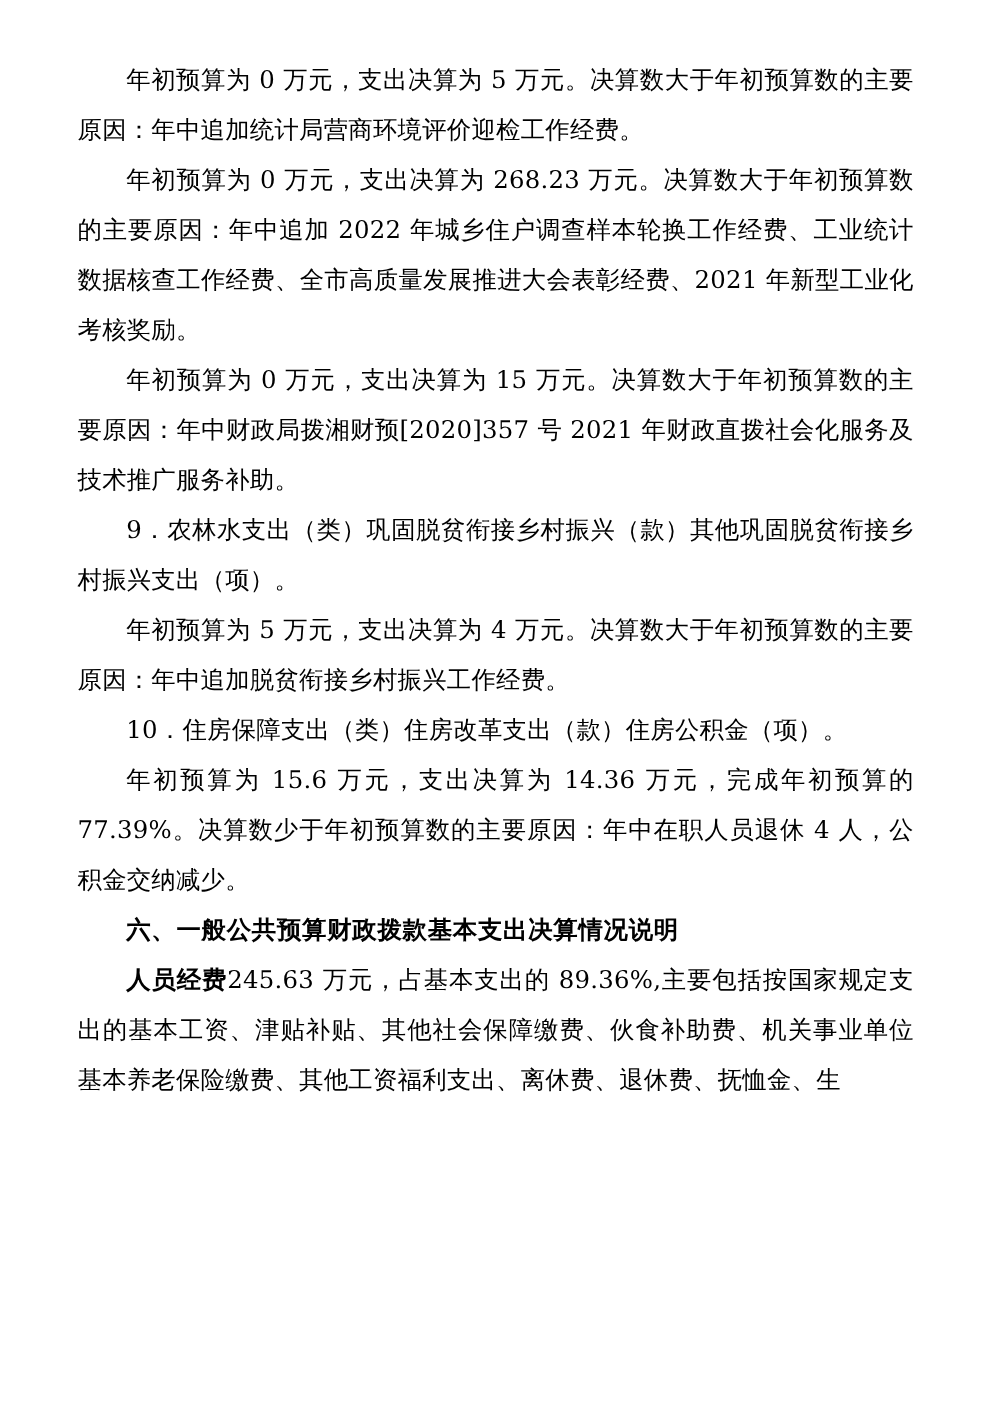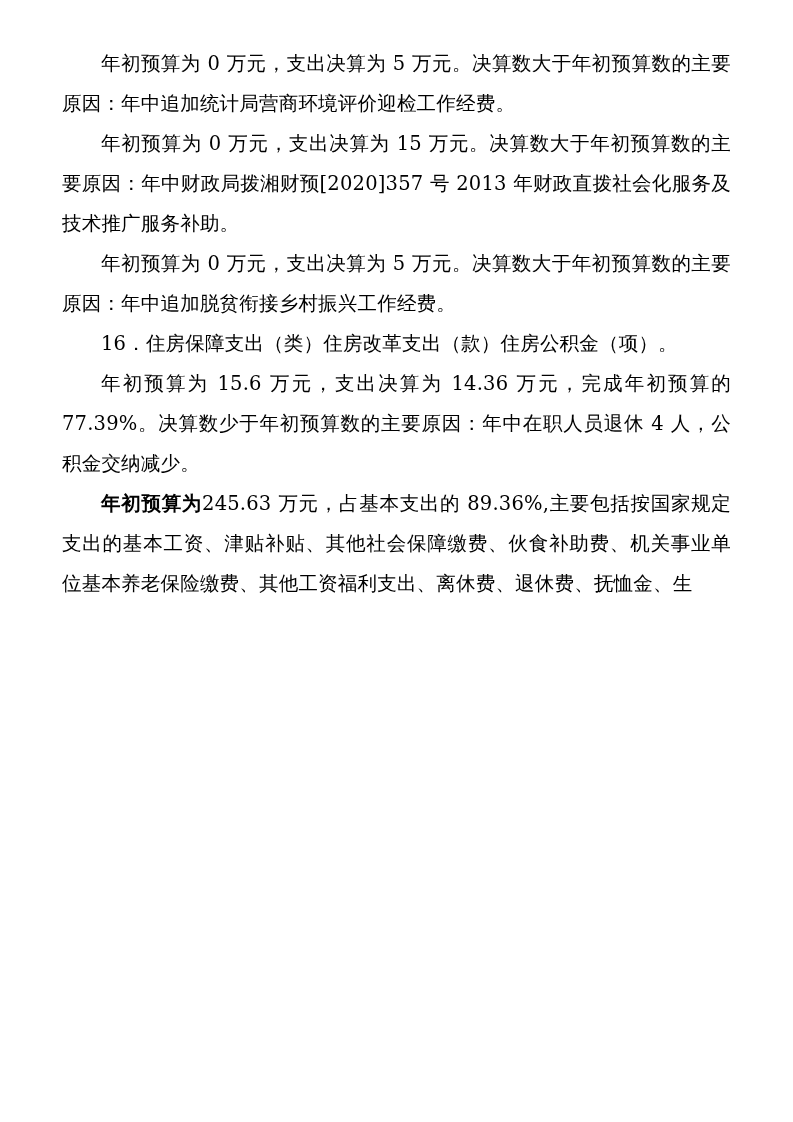--- a/index.html
+++ b/index.html
@@ -43,29 +43,32 @@
 </style>
 </head>
 <body>
 
 <div class="page">
   <div class="doc">
 
     <p class="indent">年初预算为 0 万元，支出决算为 5 万元。决算数大于年初预算数的主要原因：年中追加统计局营商环境评价迎检工作经费。</p>
 
 
+    <p class="indent">年初预算为 0 万元，支出决算为 268.23 万元。决算数大于年初预算数的主要原因：年中追加 2022 年城乡住户调查样本轮换工作经费、工业统计数据核查工作经费、全市高质量发展推进大会表彰经费、2021 年新型工业化考核奖励。</p>
 
 
-    <p class="indent">年初预算为 0 万元，支出决算为 15 万元。决算数大于年初预算数的主要原因：年中财政局拨湘财预[2020]357 号 2013 年财政直拨社会化服务及技术推广服务补助。</p>
+    <p class="indent">年初预算为 0 万元，支出决算为 15 万元。决算数大于年初预算数的主要原因：年中财政局拨湘财预[2020]357 号 2021 年财政直拨社会化服务及技术推广服务补助。</p>
 
+    <p class="indent">9．农林水支出（类）巩固脱贫衔接乡村振兴（款）其他巩固脱贫衔接乡村振兴支出（项）。</p>
 
-    <p class="indent">年初预算为 0 万元，支出决算为 5 万元。决算数大于年初预算数的主要原因：年中追加脱贫衔接乡村振兴工作经费。</p>
+    <p class="indent">年初预算为 5 万元，支出决算为 4 万元。决算数大于年初预算数的主要原因：年中追加脱贫衔接乡村振兴工作经费。</p>
 
-    <p class="indent">16．住房保障支出（类）住房改革支出（款）住房公积金（项）。</p>
+    <p class="indent">10．住房保障支出（类）住房改革支出（款）住房公积金（项）。</p>
 
     <p class="indent">年初预算为 15.6 万元，支出决算为 14.36 万元，完成年初预算的 77.39%。决算数少于年初预算数的主要原因：年中在职人员退休 4 人，公积金交纳减少。</p>
 
+    <p class="heading">六、一般公共预算财政拨款基本支出决算情况说明</p>
 
 
-    <p class="indent"><b>年初预算为</b><span>245.63 万元，占基本支出的 89.36%,主要包括按国家规定支出的基本工资、津贴补贴、其他社会保障缴费、伙食补助费、机关事业单位基本养老保险缴费、其他工资福利支出、离休费、退休费、抚恤金、生</span></p>
+    <p class="indent"><b>人员经费</b><span>245.63 万元，占基本支出的 89.36%,主要包括按国家规定支出的基本工资、津贴补贴、其他社会保障缴费、伙食补助费、机关事业单位基本养老保险缴费、其他工资福利支出、离休费、退休费、抚恤金、生</span></p>
 
   </div>
 </div>
 
 </body></html>

